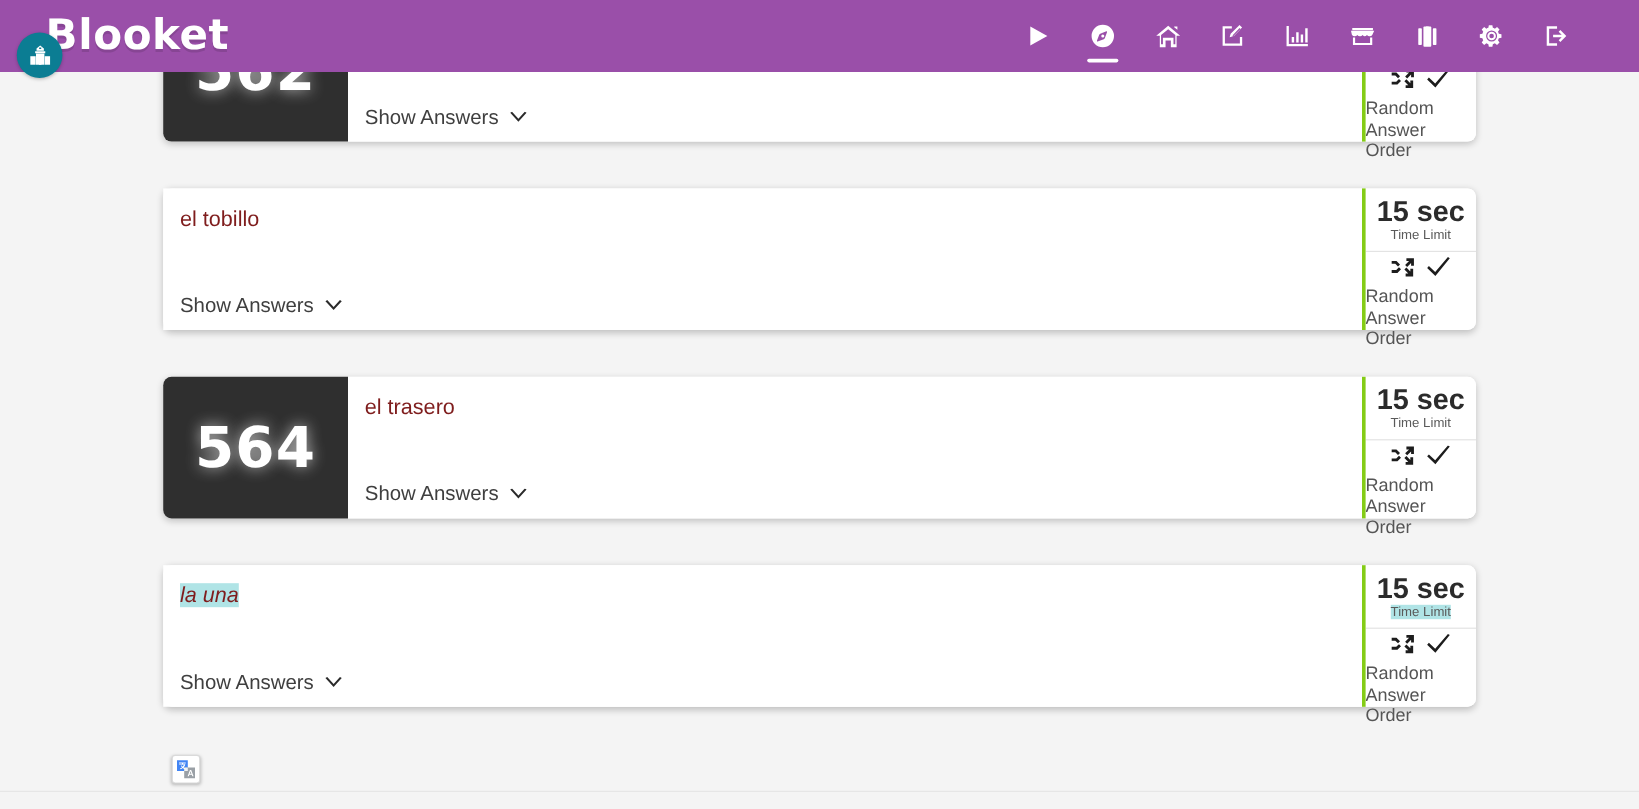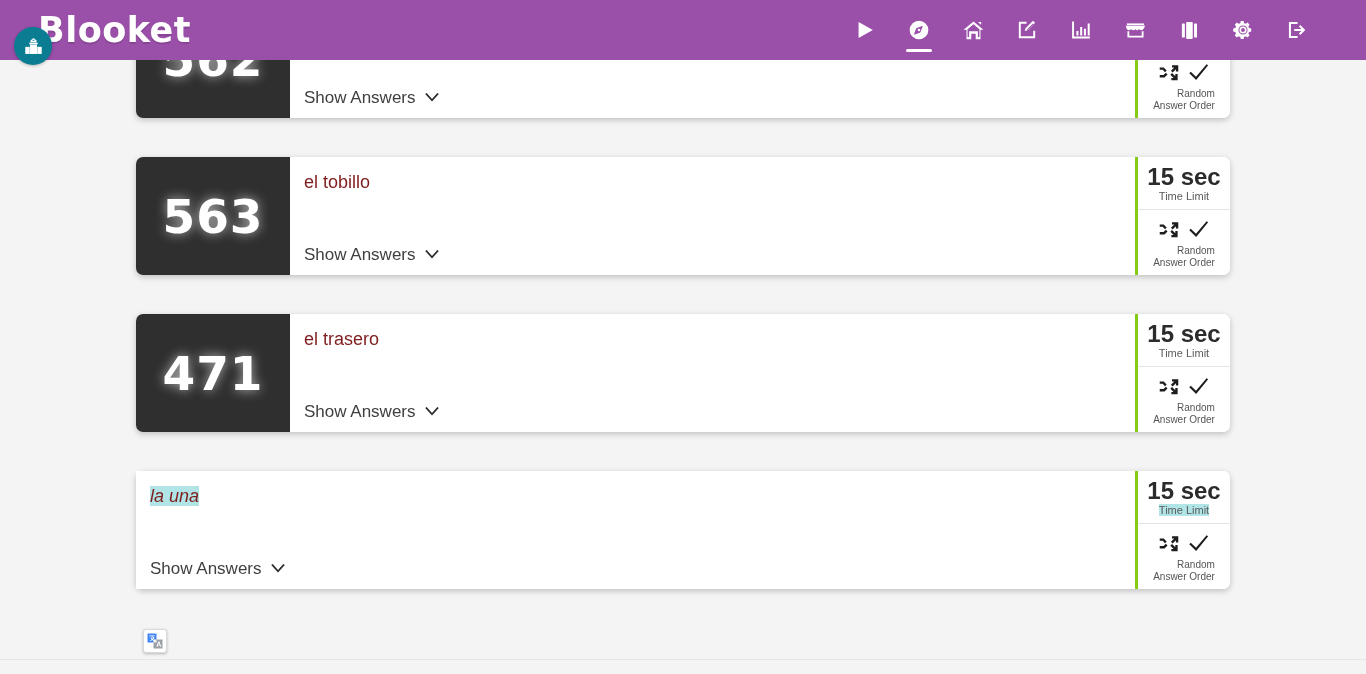--- a/index.html
+++ b/index.html
@@ -238,23 +238,23 @@
     padding-top: 4px;
   }
   .random-icons {
     display: flex;
     align-items: center;
     gap: 9px;
     margin-bottom: 3px;
   }
   .random-icons svg path { fill: #1d1d1d; }
   .random-label {
-    font-size: 10px;
+    font-size: 15px;
     color: #555555;
-    text-align: right;
+    text-align: left;
     line-height: 1.18;
   }
 
   
   .translate-popup {
     position: absolute;
     left: 143px;
     top: 629px;
     width: 24px;
     height: 24px;
@@ -313,23 +313,20 @@
                 </svg></span>
             </div>
             <div class="random-label">
               <div>Random</div>
               <div>Answer Order</div>
             </div>
           </div>
         </div>
       </div>
       <div class="card">
-        <div class="card-num">
-          <div class="num-text">563</div>
-        </div>
         <div class="card-body"><span class="q-text">el tobillo</span><div class="show-answers">
             <span class="show-answers-label">Show Answers</span>
             <span>
               <svg class="chev" viewBox="0 0 16 11">
                 <path d="M1.2 1.0 8 8.4 14.8 1.0l-1.5-.9L8 5.9 2.7.1z"></path>
               </svg>
             </span>
           </div></div>
         <div class="card-side">
           <div class="side-time">
@@ -347,21 +344,21 @@
             </div>
             <div class="random-label">
               <div>Random</div>
               <div>Answer Order</div>
             </div>
           </div>
         </div>
       </div>
       <div class="card">
         <div class="card-num">
-          <div class="num-text">471</div>
+          <div class="num-text">564</div>
         </div>
         <div class="card-body"><span class="q-text">el trasero</span><div class="show-answers">
             <span class="show-answers-label">Show Answers</span>
             <span>
               <svg class="chev" viewBox="0 0 16 11">
                 <path d="M1.2 1.0 8 8.4 14.8 1.0l-1.5-.9L8 5.9 2.7.1z"></path>
               </svg>
             </span>
           </div></div>
         <div class="card-side">

